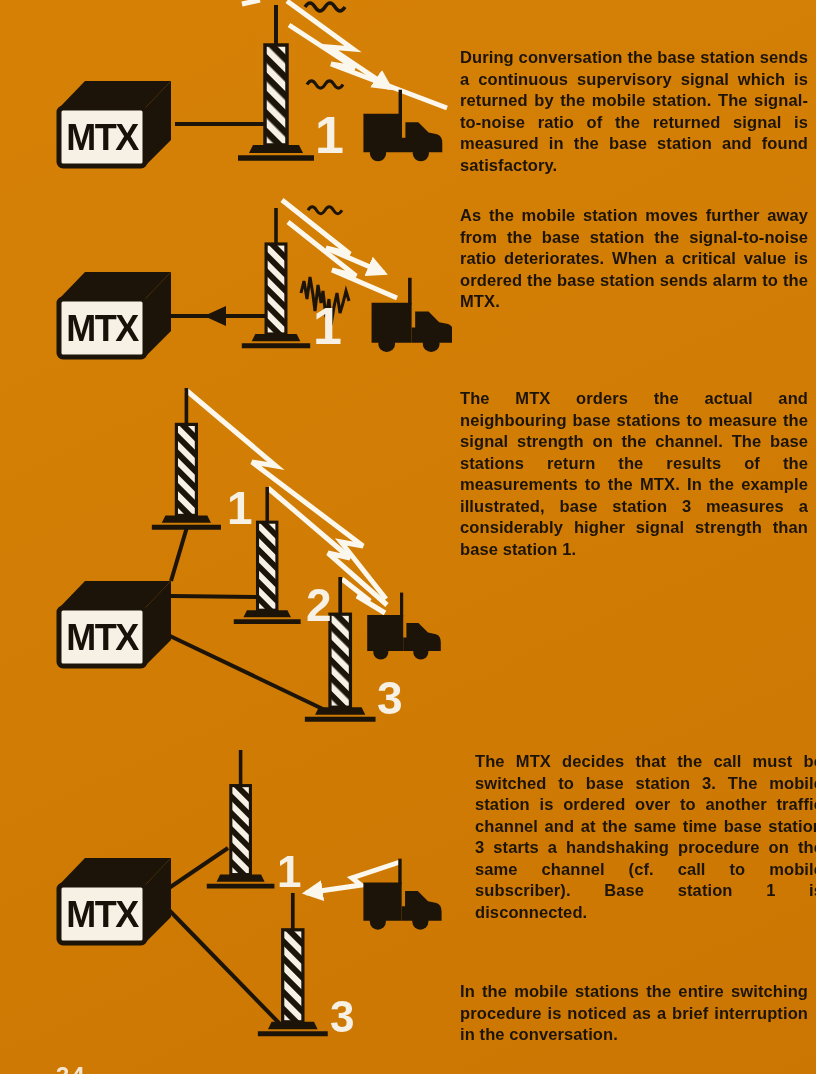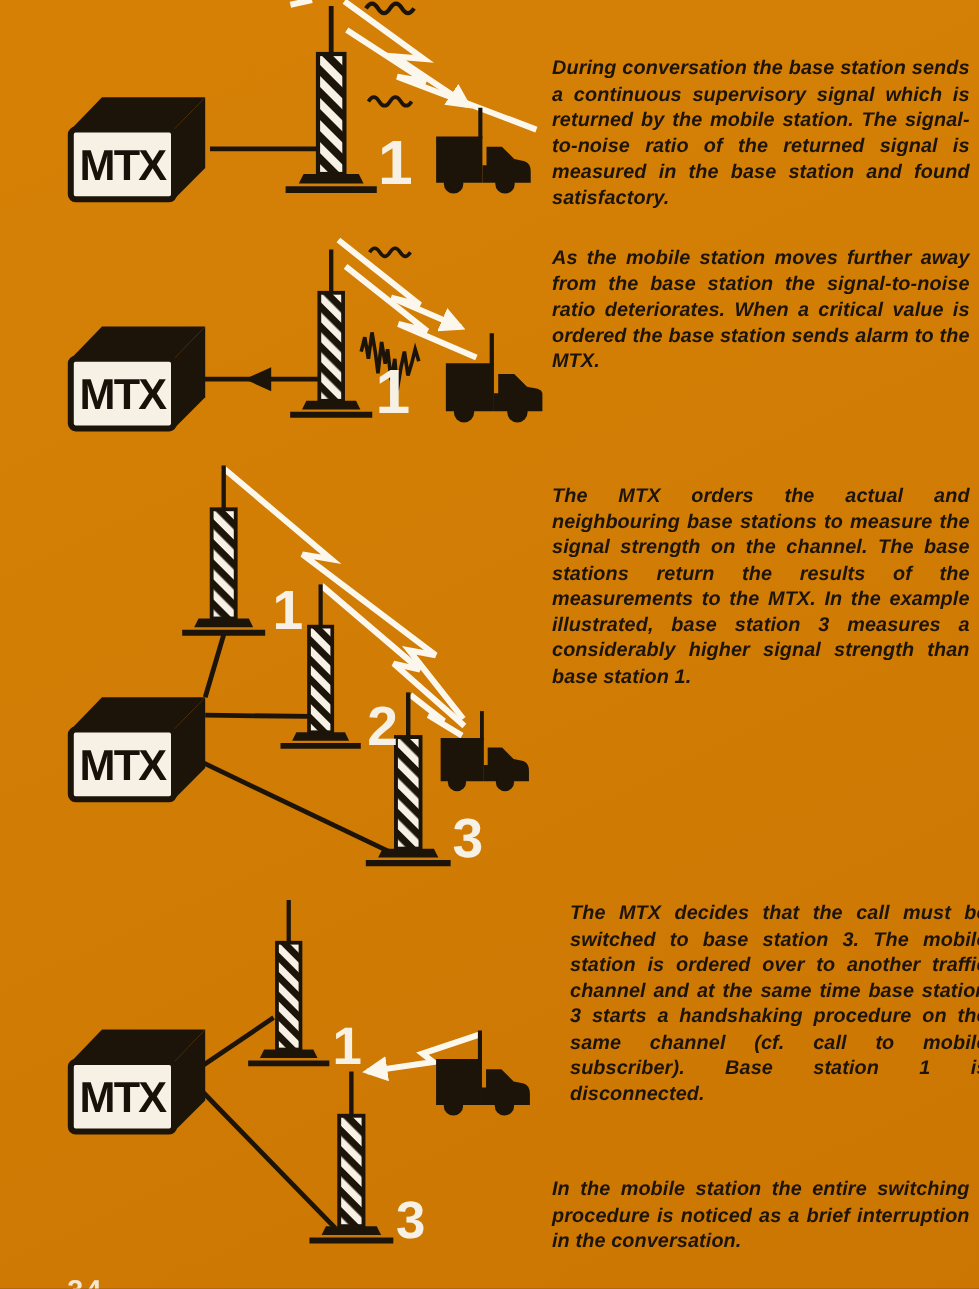--- a/index.html
+++ b/index.html
@@ -7,29 +7,29 @@
     position:relative; width:816px; height:1074px; margin:0 auto;
     overflow:hidden;
     background:linear-gradient(155deg,#d68106 0%,#d17c04 50%,#cb7602 100%);
     font-family:"Liberation Sans","DejaVu Sans",sans-serif;
   }
   .fig { position:absolute; }
   .fig-1 { left:20px;  top:0;     }
   .fig-2 { left:20px;  top:192px; }
   .fig-3 { left:30px;  top:370px; }
   .fig-4 { left:30px;  top:740px; }
-  .text-col { position:absolute; left:460px; top:0; width:348px; height:937px;font-style:italic; }
+  .text-col { position:absolute; left:460px; top:0; width:348px; height:937px; }
   .para {
     position:absolute; left:0; width:348px; margin:0;
     font-size:16.5px; line-height:21.5px; font-weight:700;
     letter-spacing:0.1px; text-align:justify; color:#1d1409;
   }
   .para-1 { top:47px; }
   .para-2 { top:205px; }
-  .para-3 { top:388px;margin-top:15px; }
+  .para-3 { top:388px; }
   .para-4 { top:751px;margin-left:15px; }
   .para-5 { top:981px; }
   .page-num {
     position:absolute; left:56px; top:1062px;
     font-size:24px; font-weight:700; color:#f3e6d2; letter-spacing:2px;
   }
   .mtx-txt { font-family:"Liberation Sans","DejaVu Sans",sans-serif;
              font-weight:700; font-size:36px; letter-spacing:-1.5px; fill:#17110a; }
   .stn { font-family:"Liberation Sans","DejaVu Sans",sans-serif;
          font-weight:700; fill:#f6f1e4; }
@@ -132,18 +132,18 @@
     <text class="stn" font-size="44" x="247" y="147">1</text>
     <text class="stn" font-size="44" x="300" y="292">3</text>
     <use href="#truck" transform="translate(330,117) scale(0.85)"></use>
   </svg>
 
   <div class="text-col">
     <p class="para para-1">During conversation the base station sends a continuous supervisory signal which is returned by the mobile station. The signal-to-noise ratio of the returned signal is measured in the base station and found satisfactory.</p>
     <p class="para para-2">As the mobile station moves further away from the base station the signal-to-noise ratio deteriorates. When a critical value is ordered the base station sends alarm to the MTX.</p>
     <p class="para para-3">The MTX orders the actual and neighbouring base stations to measure the signal strength on the channel. The base stations return the results of the measurements to the MTX. In the example illustrated, base station 3 measures a considerably higher signal strength than base station 1.</p>
     <p class="para para-4">The MTX decides that the call must be switched to base station 3. The mobile station is ordered over to another traffic channel and at the same time base station 3 starts a handshaking procedure on the same channel (cf. call to mobile subscriber). Base station 1 is disconnected.</p>
-    <p class="para para-5">In the mobile station the entire switching procedure is noticed as a brief interruption in the conversation.</p>
+    <p class="para para-5">In the mobile stations the entire switching procedure is noticed as a brief interruption in the conversation.</p>
   </div>
 
   <div class="page-num">34</div>
 
 </div>
 
 </body></html>

